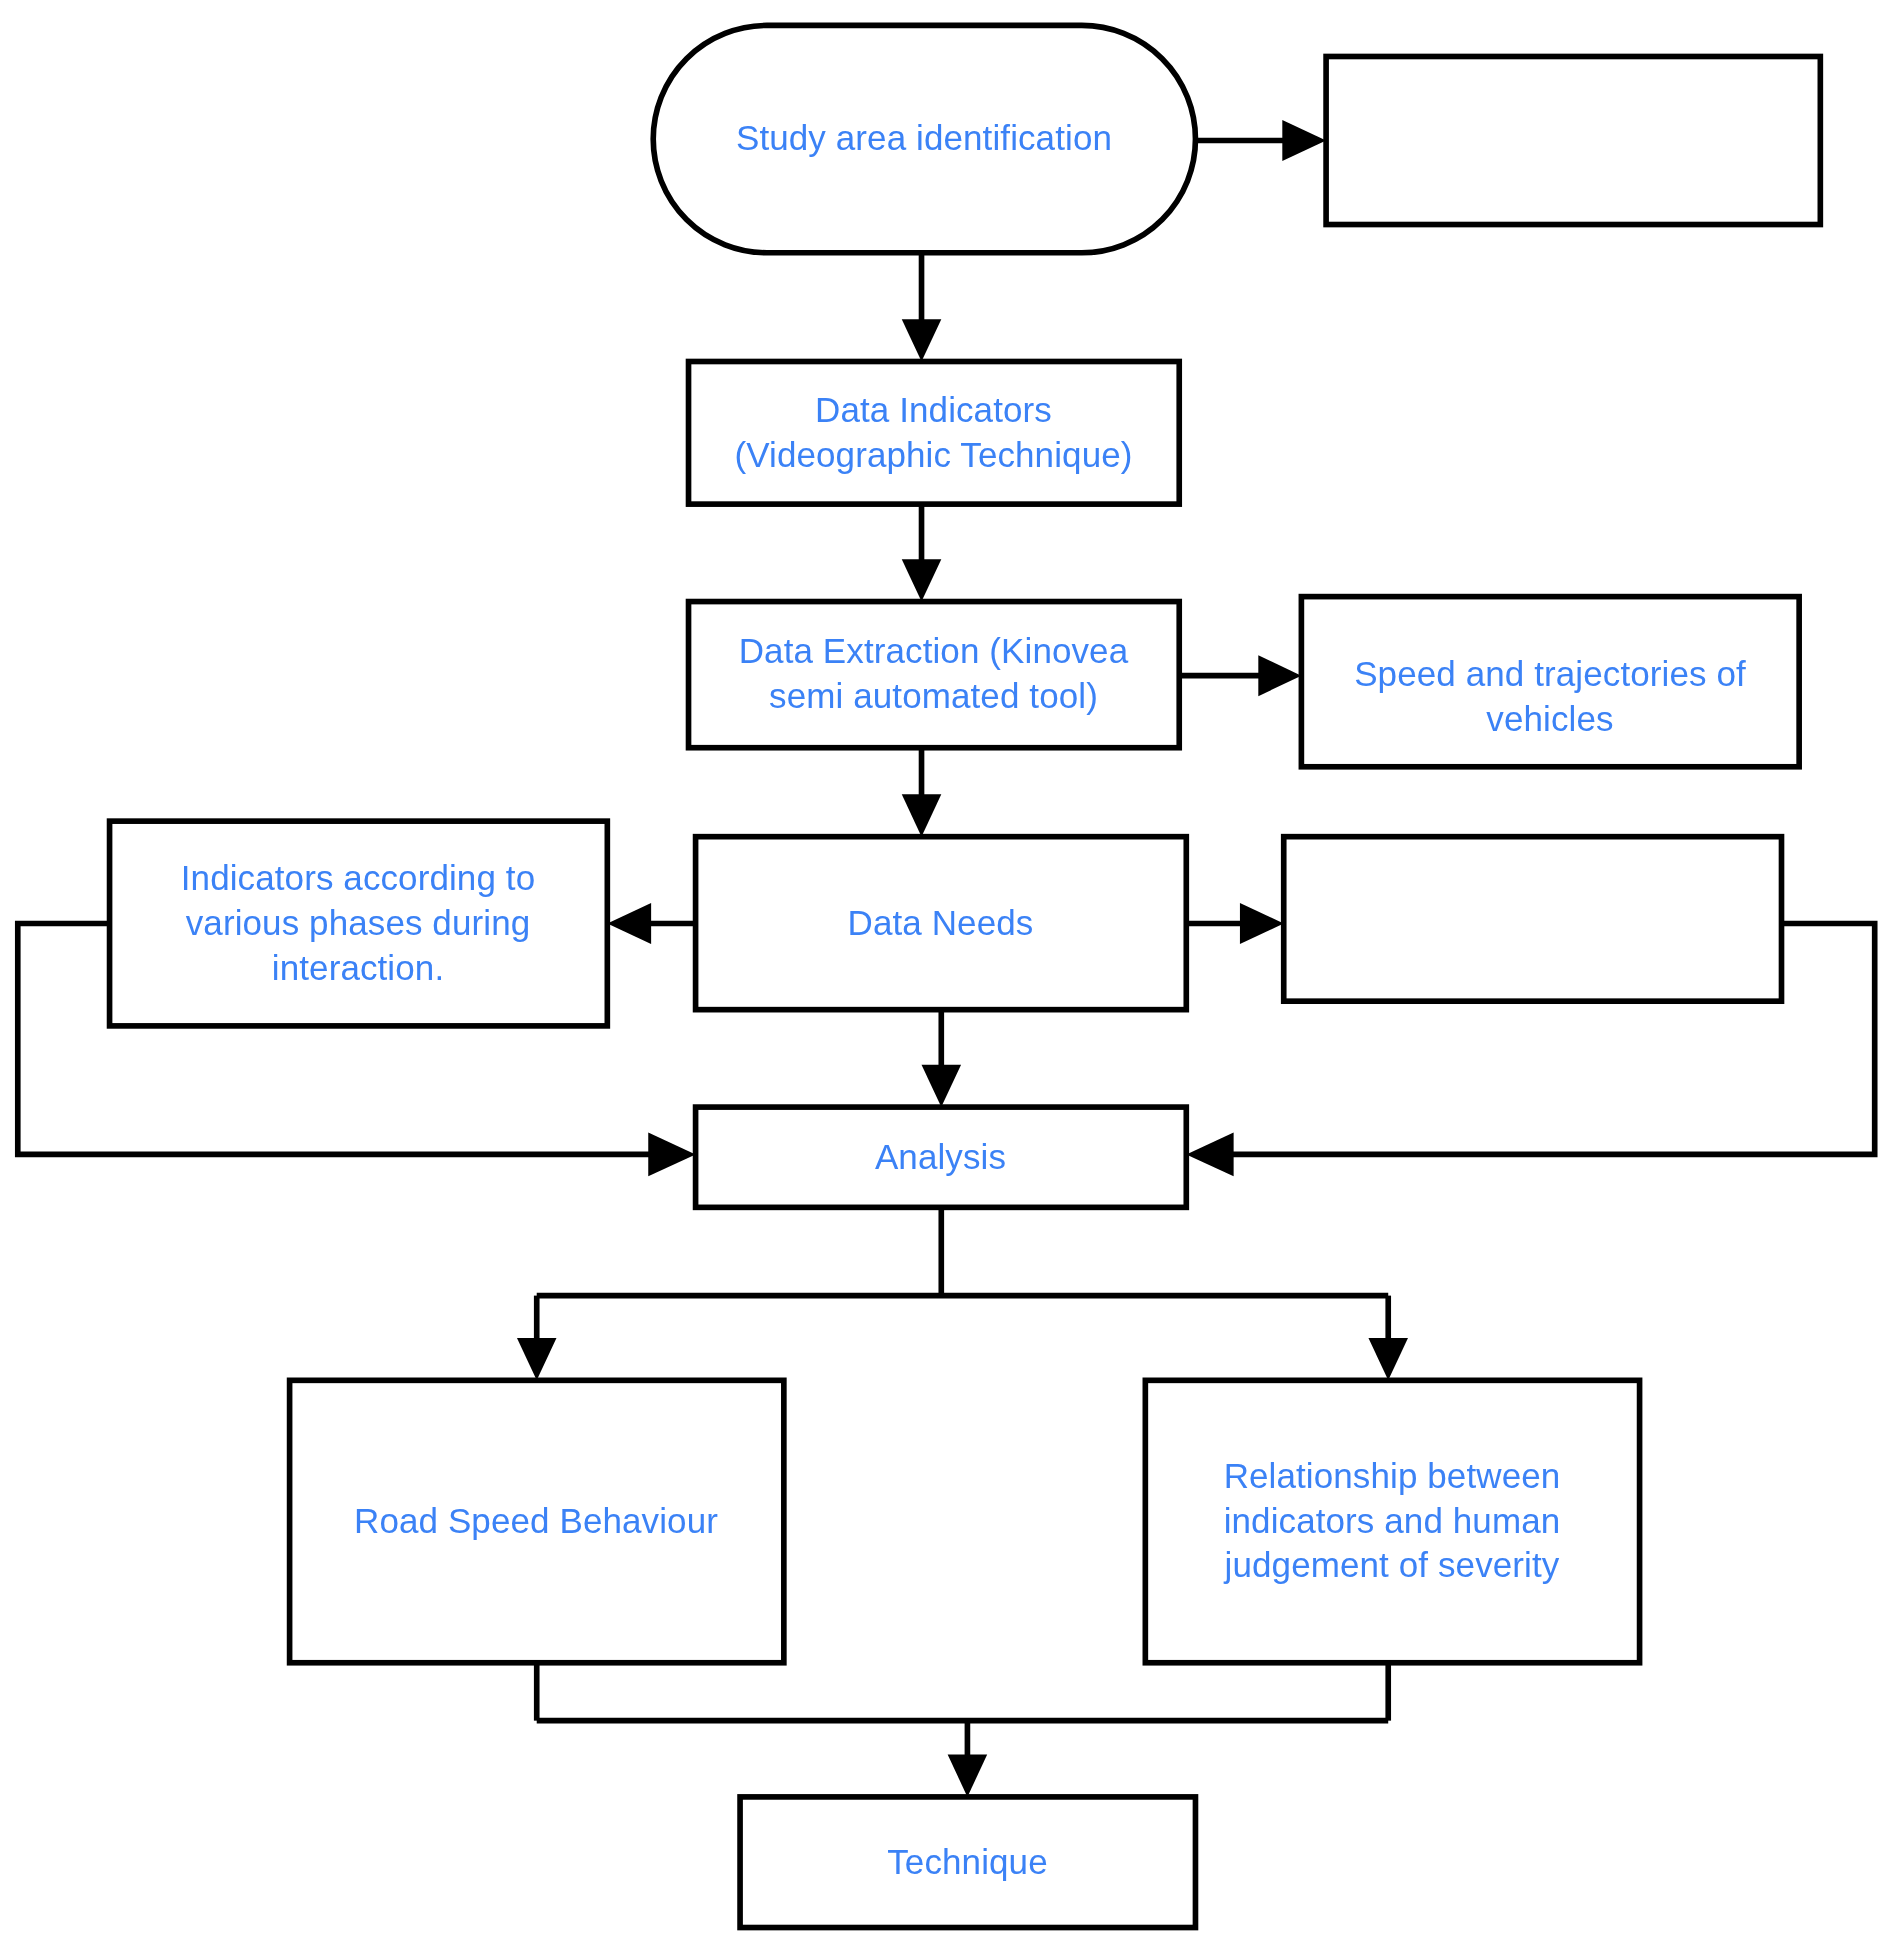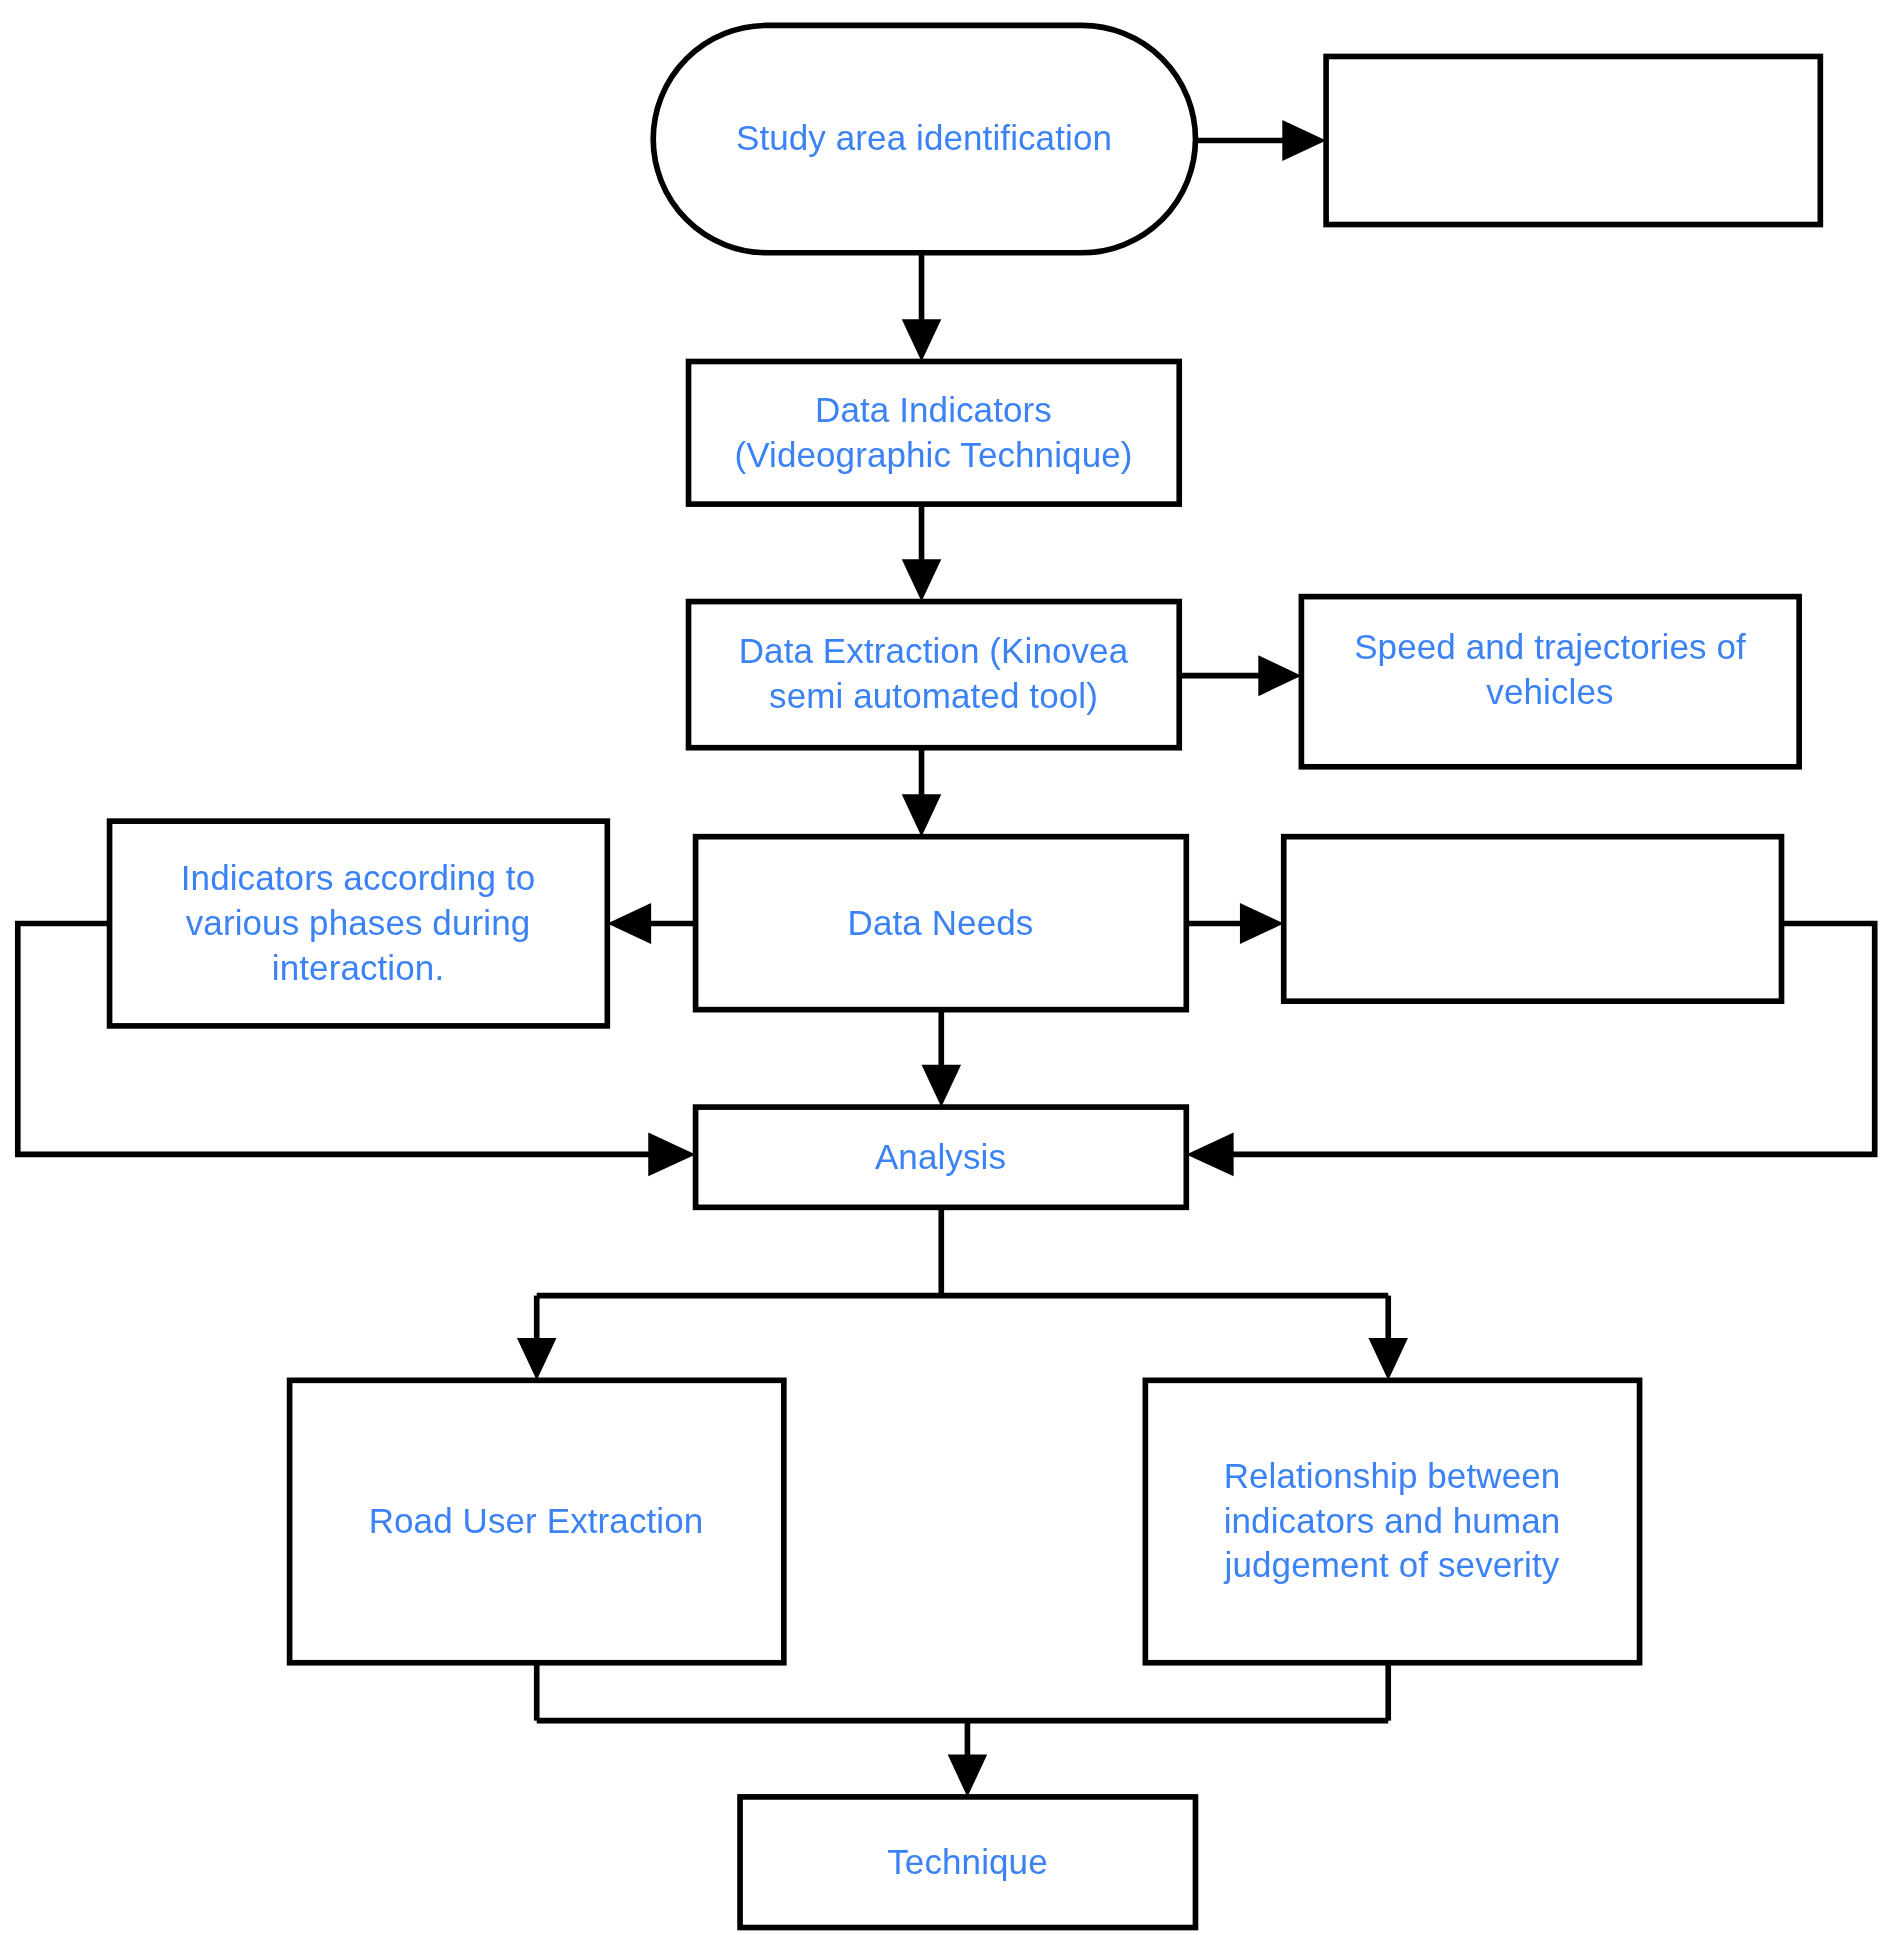--- a/index.html
+++ b/index.html
@@ -140,33 +140,33 @@
 
   <div class="node-label" style="left:653px; top:25.4px; width:542px; height:227px;">Study area identification</div>
 
 
   <div class="node-label" style="left:688px; top:361px; width:491px; height:143px;">Data Indicators
 (Videographic Technique)</div>
 
   <div class="node-label" style="left:688px; top:601px; width:491px; height:146px;">Data Extraction (Kinovea
 semi automated tool)</div>
 
-  <div class="node-label" style="left:1301px; top:585px; width:498px; height:170px;">Speed and trajectories of
+  <div class="node-label" style="left:1301px; top:612px; width:498px; height:170px;">Speed and trajectories of
 vehicles</div>
 
   <div class="node-label" style="left:109px; top:821px; width:498px; height:205px;">Indicators according to
 various phases during
 interaction.</div>
 
   <div class="node-label" style="left:695px; top:837px; width:491px; height:173px;">Data Needs</div>
 
 
   <div class="node-label" style="left:695px; top:1107px; width:491px; height:100px;">Analysis</div>
 
-  <div class="node-label" style="left:289px; top:1380px; width:494px; height:282px;">Road User Extraction</div>
+  <div class="node-label" style="left:289px; top:1380px; width:494px; height:282px;">Road Speed Behaviour</div>
 
   <div class="node-label" style="left:1145px; top:1380px; width:494px; height:282px;">Relationship between
 indicators and human
 judgement of severity</div>
 
   <div class="node-label" style="left:740px; top:1797px; width:455px; height:131px;">Technique</div>
 
 </div>
 
 

